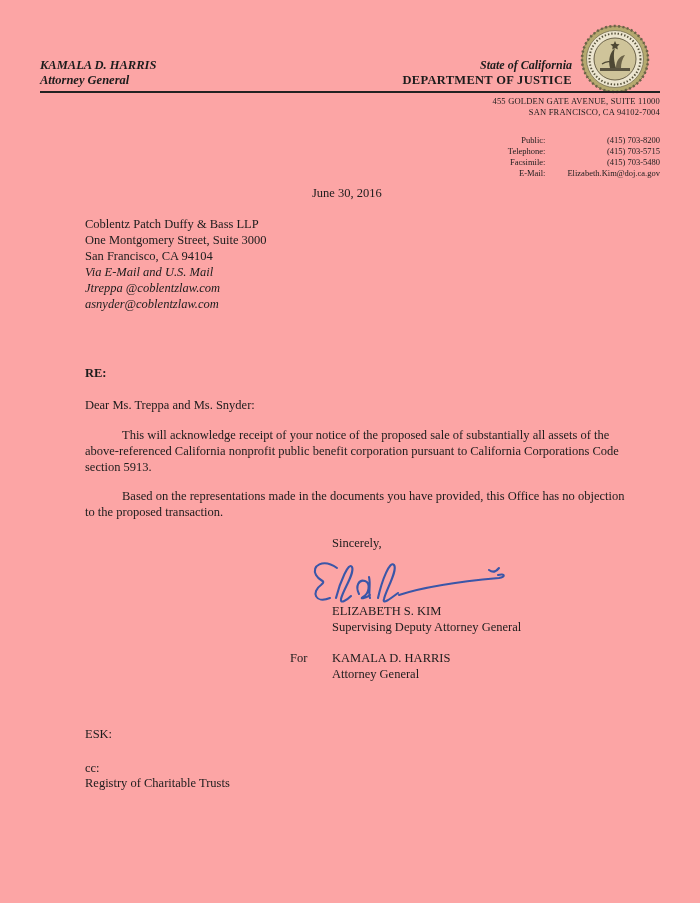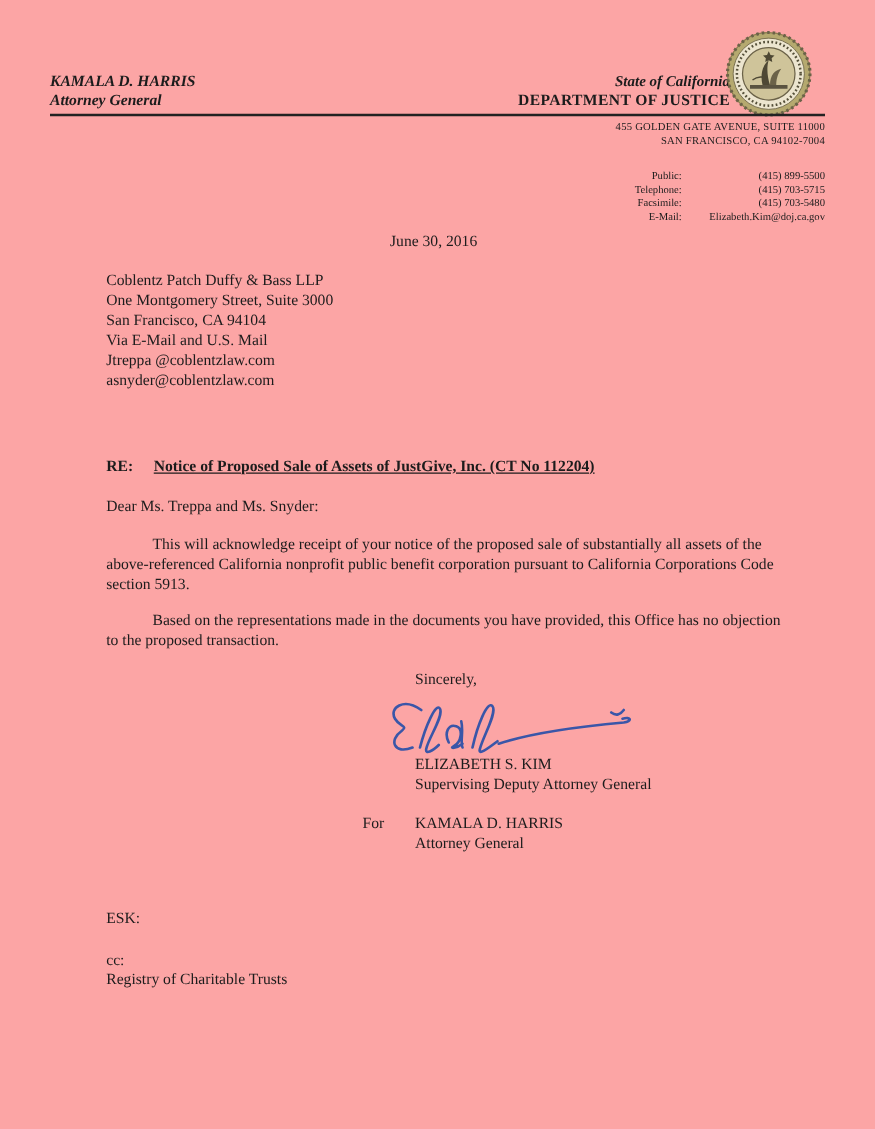--- a/index.html
+++ b/index.html
@@ -16,21 +16,21 @@
     overflow: hidden;
   }
 
   
   .lh-left {
     position: absolute; left: 40px; top: 58px;
     font-weight: bold; font-style: italic;
     font-size: 12.5px; line-height: 15px;
   }
   .lh-right {
-    position: absolute; right: 116px; top: 58px;
+    position: absolute; right: 128px; top: 58px;
     text-align: right; line-height: 15px;
   }
   .lh-state { font-weight: bold; font-style: italic; font-size: 12px; }
   .lh-dept  { font-weight: bold; font-size: 12.5px; letter-spacing: .3px; }
 
   .seal {
     position: absolute; right: 50px; top: 24px;
     width: 70px; height: 70px;
   }
 
@@ -53,21 +53,21 @@
   .contact-grid .c-label { text-align: right; }
   .contact-grid .c-value { text-align: right; }
 
   
   .date { position: absolute; left: 312px; top: 186px; font-size: 12.5px; }
 
   .recipient {
     position: absolute; left: 85px; top: 216px;
     font-size: 12.5px; line-height: 16px;
   }
-  .recipient .italic { }
+  .recipient .italic { font-style: italic; }
 
   .re-row {
     position: absolute; left: 85px; top: 366px;
     display: flex; font-size: 12.5px; font-weight: bold;
   }
   .re-label { width: 38px; }
   .re-subject { text-decoration: underline; }
 
   .salutation { position: absolute; left: 85px; top: 398px; font-size: 12.5px; }
 
@@ -145,21 +145,21 @@
 
     <div class="rule"></div>
 
     <div class="addr-block">
       <div>455 GOLDEN GATE AVENUE, SUITE 11000</div>
       <div>SAN FRANCISCO, CA  94102-7004</div>
     </div>
 
     <div class="contact-grid">
       <div class="c-label">Public:</div>
-      <div class="c-value">(415) 899-5500</div>
+      <div class="c-value">(415) 703-8200</div>
       <div class="c-label">Telephone:</div>
       <div class="c-value">(415) 703-5715</div>
       <div class="c-label">Facsimile:</div>
       <div class="c-value">(415) 703-5480</div>
       <div class="c-label">E-Mail:</div>
       <div class="c-value">Elizabeth.Kim@doj.ca.gov</div>
     </div>
   </header>
 
   <div class="date">June 30, 2016</div>
@@ -168,21 +168,20 @@
     <div>Coblentz Patch Duffy &amp; Bass LLP</div>
     <div>One Montgomery Street, Suite 3000</div>
     <div>San Francisco, CA 94104</div>
     <div class="italic">Via E-Mail  and U.S. Mail</div>
     <div class="italic">Jtreppa @coblentzlaw.com</div>
     <div class="italic">asnyder@coblentzlaw.com</div>
   </div>
 
   <div class="re-row">
     <span class="re-label">RE:</span>
-    <span class="re-subject">Notice of Proposed Sale of Assets of  JustGive, Inc. (CT No 112204)</span>
   </div>
 
   <div class="salutation">Dear Ms. Treppa and Ms. Snyder:</div>
 
   <p class="para para-1">This will acknowledge receipt of your notice of the proposed sale of substantially all assets of the above-referenced California nonprofit public benefit corporation pursuant to California Corporations Code section 5913.</p>
   <p class="para para-2">Based on the representations made in the documents you have provided, this Office has no objection to the proposed transaction.</p>
 
   <div class="closing">Sincerely,</div>
 
   <div class="signature">

